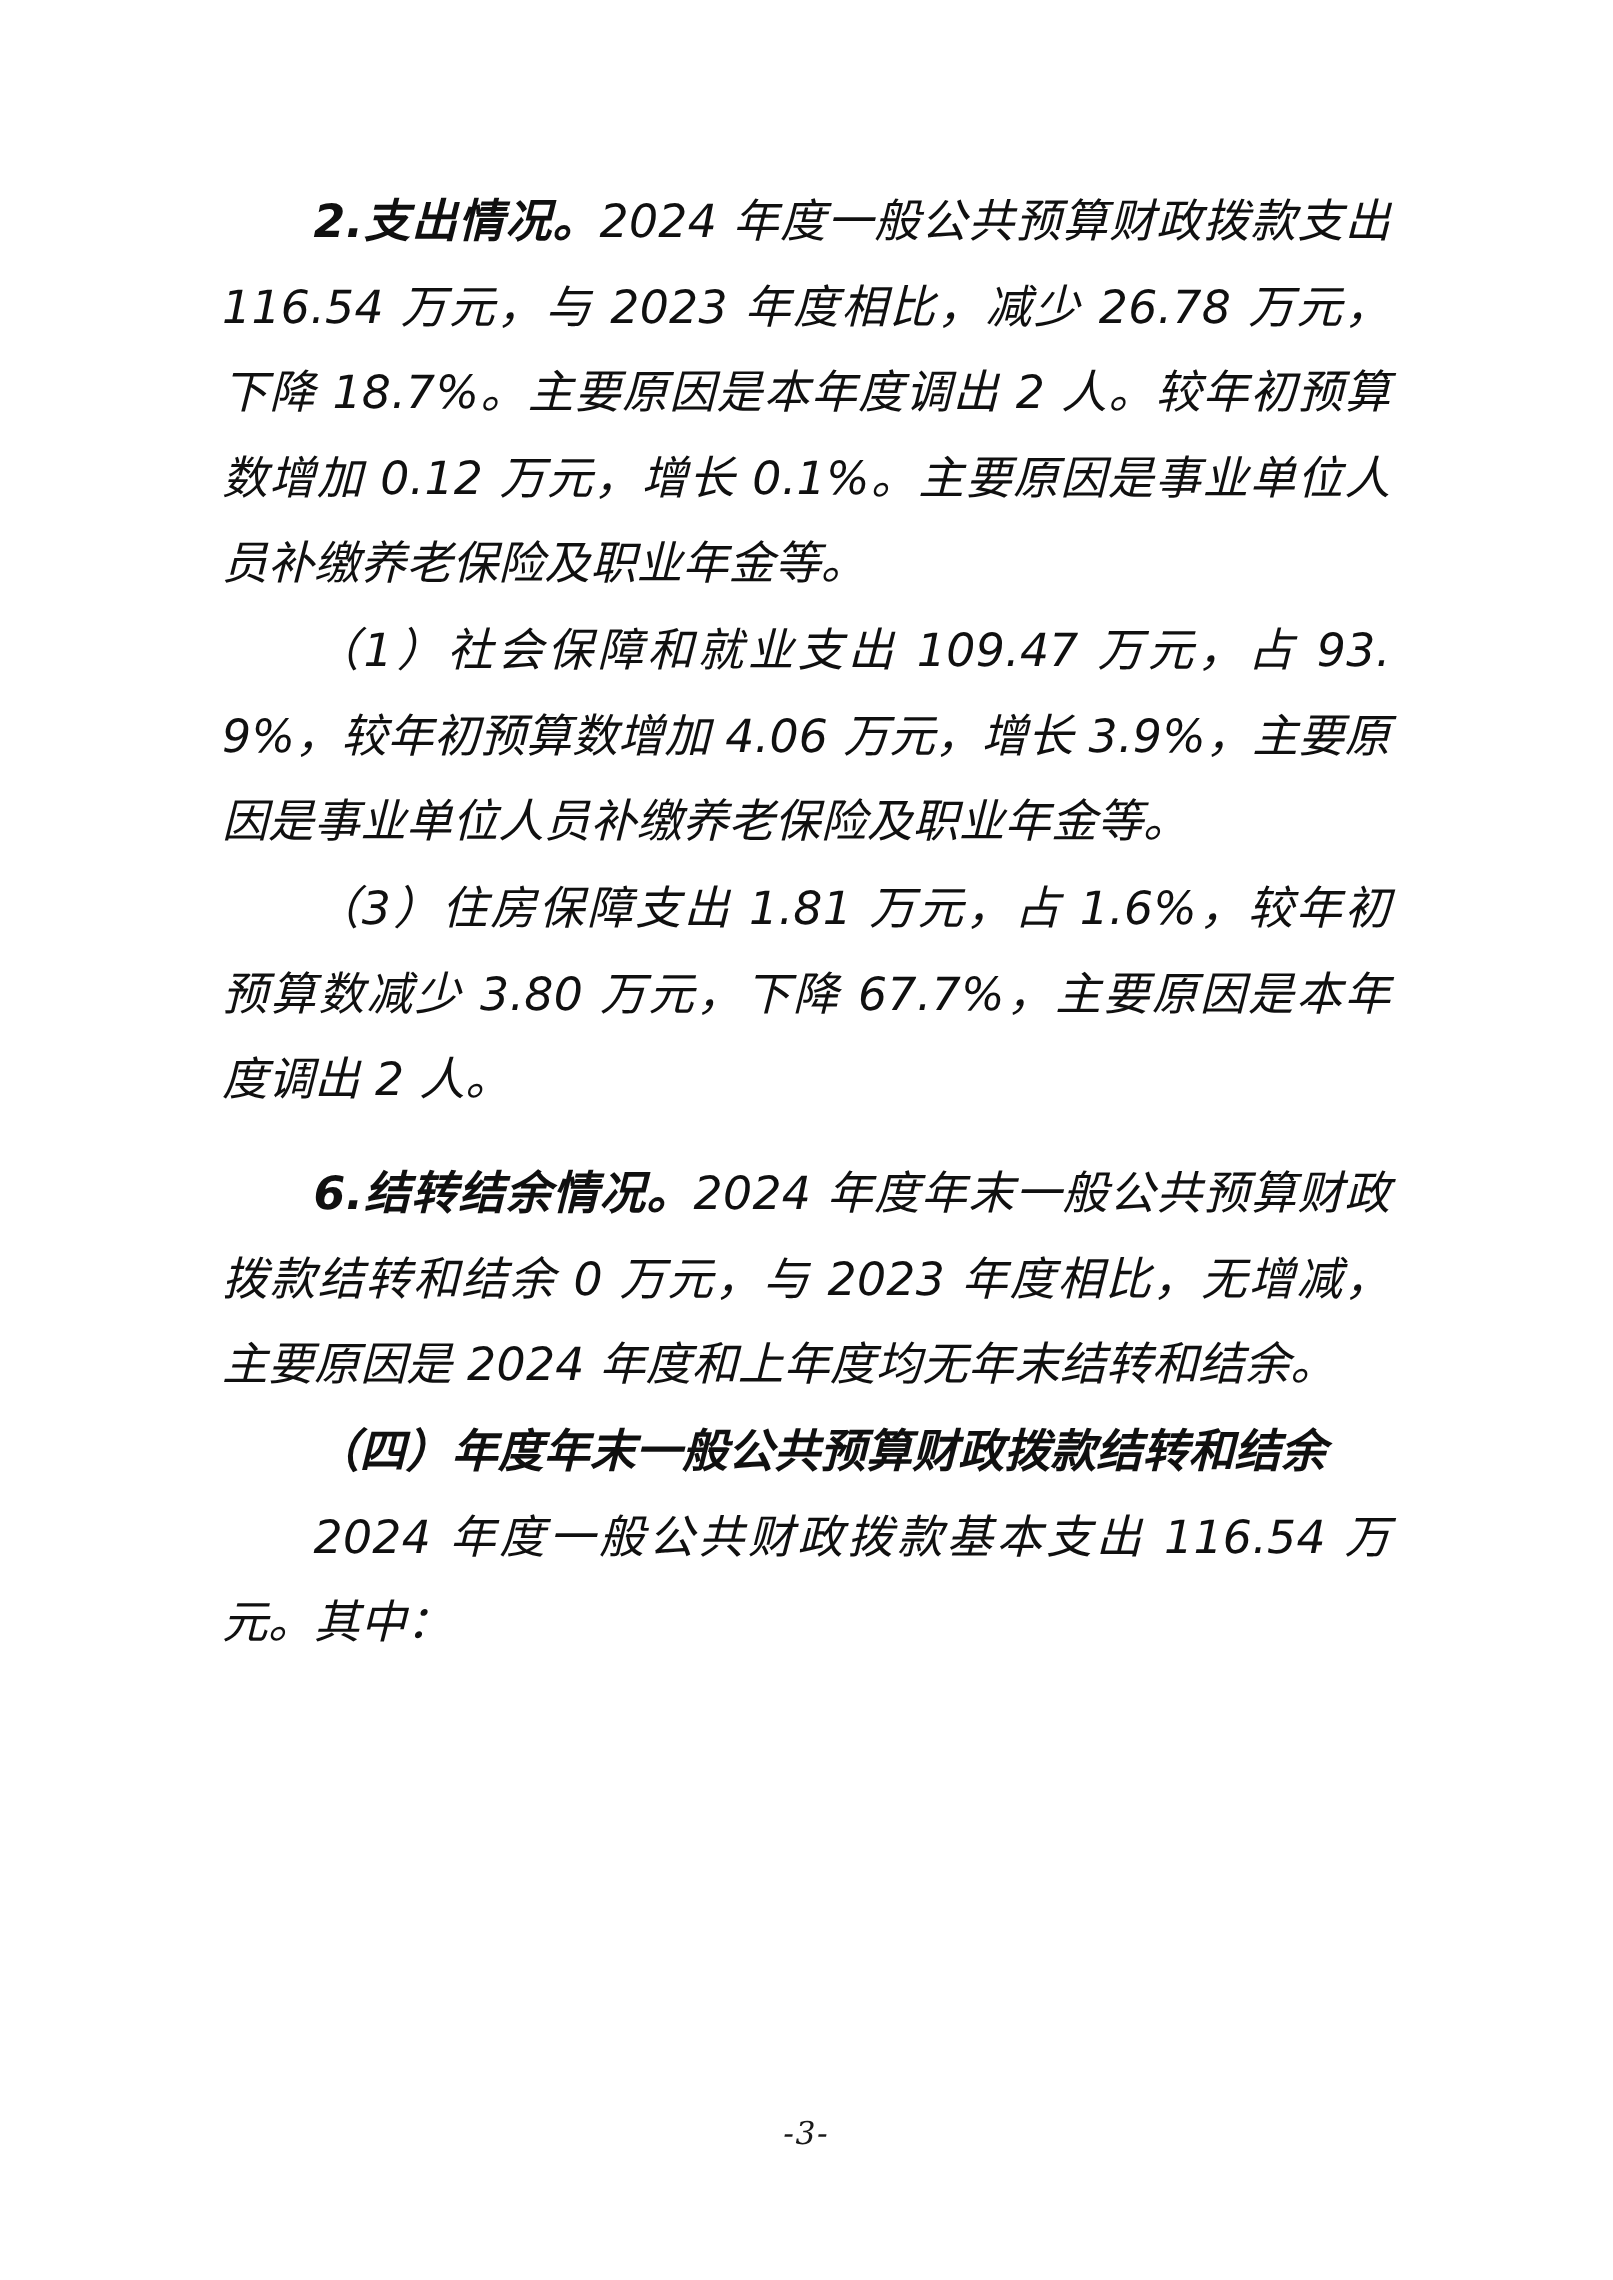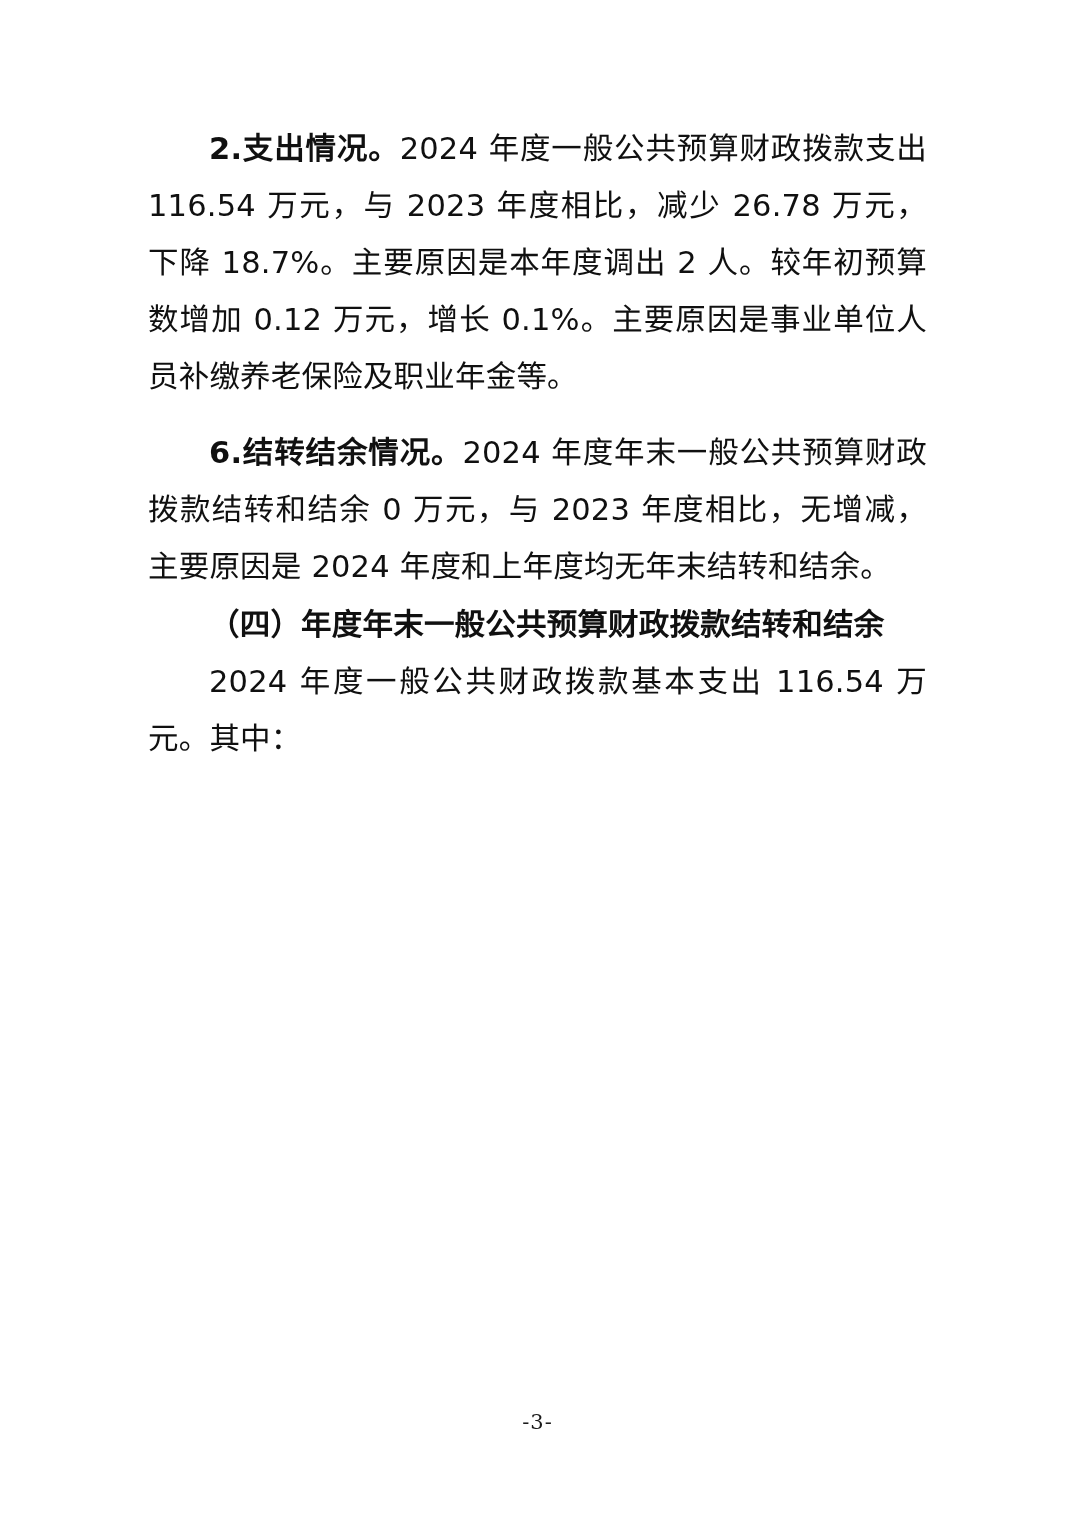--- a/index.html
+++ b/index.html
@@ -16,20 +16,21 @@
     overflow: hidden;
   }
   .page {
     position: absolute;
     top: 0;
     left: 0;
     width: 1075px;
     height: 1520px;
     box-sizing: border-box;
     padding: 120px 148px 60px 148px;
+    font-style: italic;
   }
   .body-text {
     font-size: 30.5px;
     line-height: 57px;
     letter-spacing: 0.2px;
     text-align: justify;
     text-justify: inter-ideograph;
     margin: 0;
     word-break: break-all;
   }
@@ -64,22 +65,24 @@
   }
 </style>
 </head>
 <body>
 
 <div class="page">
 
   <p class="body-text para"><span class="bold">2.支出情况。</span><span>2024 年度一般公共预算财政拨款支出 116.54 万元，与 2023 年度相比，减少 26.78 万元，下降 18.7%。主要原因是本年度调出 2 人。较年初预算数增加 0.12 万元，增长 0.1%。主要原因是事业单位人员补缴养老保险及职业年金等。</span></p>
 
 
+  <p class="body-text para"><span>（1）社会保障和就业支出 109.47 万元，占 93.9%，较年初预算数增加 4.06 万元，增长 3.9%，主要原因是事业单位人员补缴养老保险及职业年金等。</span></p>
 
 
+  <p class="body-text para"><span>（3）住房保障支出 1.81 万元，占 1.6%，较年初预算数减少 3.80 万元，下降 67.7%，主要原因是本年度调出 2 人。</span></p>
 
   <div class="spacer-md"></div>
 
   <p class="body-text para"><span class="bold">6.结转结余情况。</span><span>2024 年度年末一般公共预算财政拨款结转和结余 0 万元，与 2023 年度相比，无增减，主要原因是 2024 年度和上年度均无年末结转和结余。</span></p>
 
   <p class="heading-bold">（四）年度年末一般公共预算财政拨款结转和结余</p>
 
   <p class="body-text para"><span>2024 年度一般公共财政拨款基本支出 116.54 万元。其中：</span></p>
 
   <div class="footer">-3-</div>

